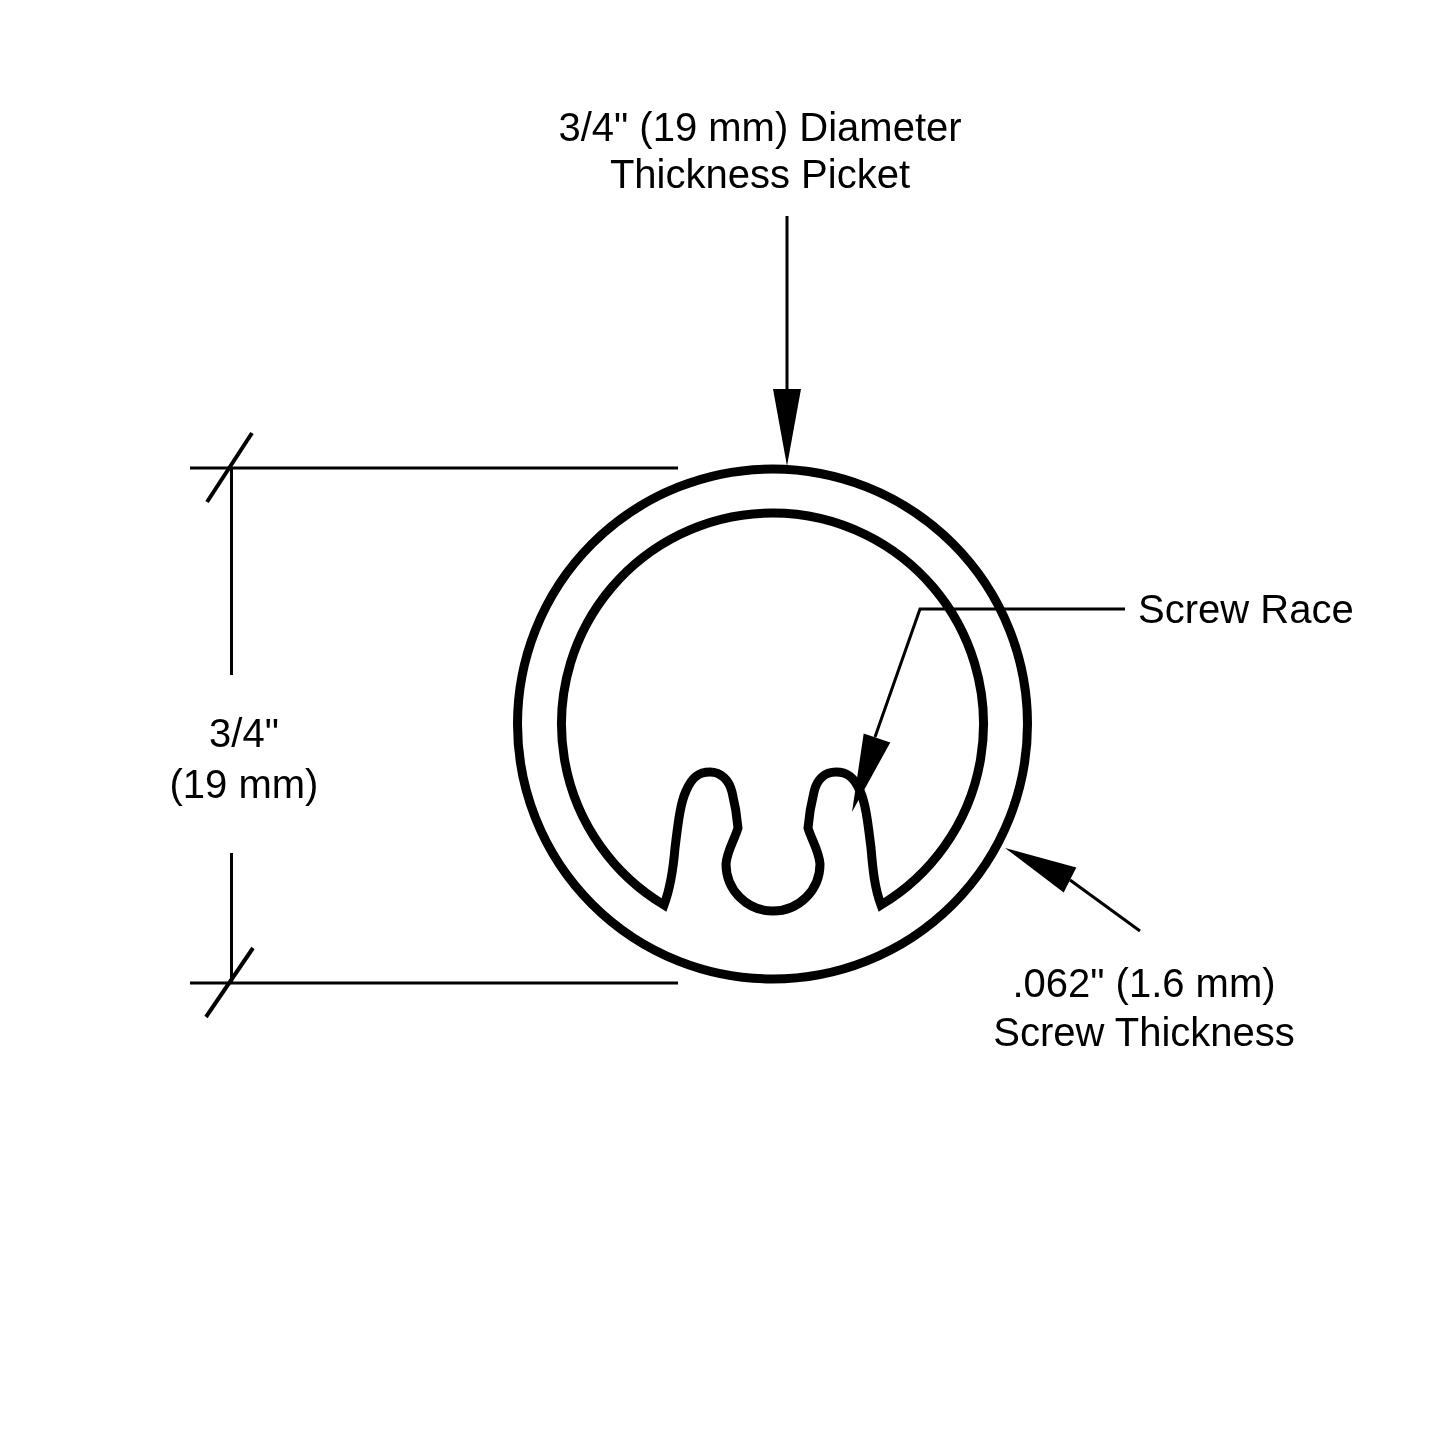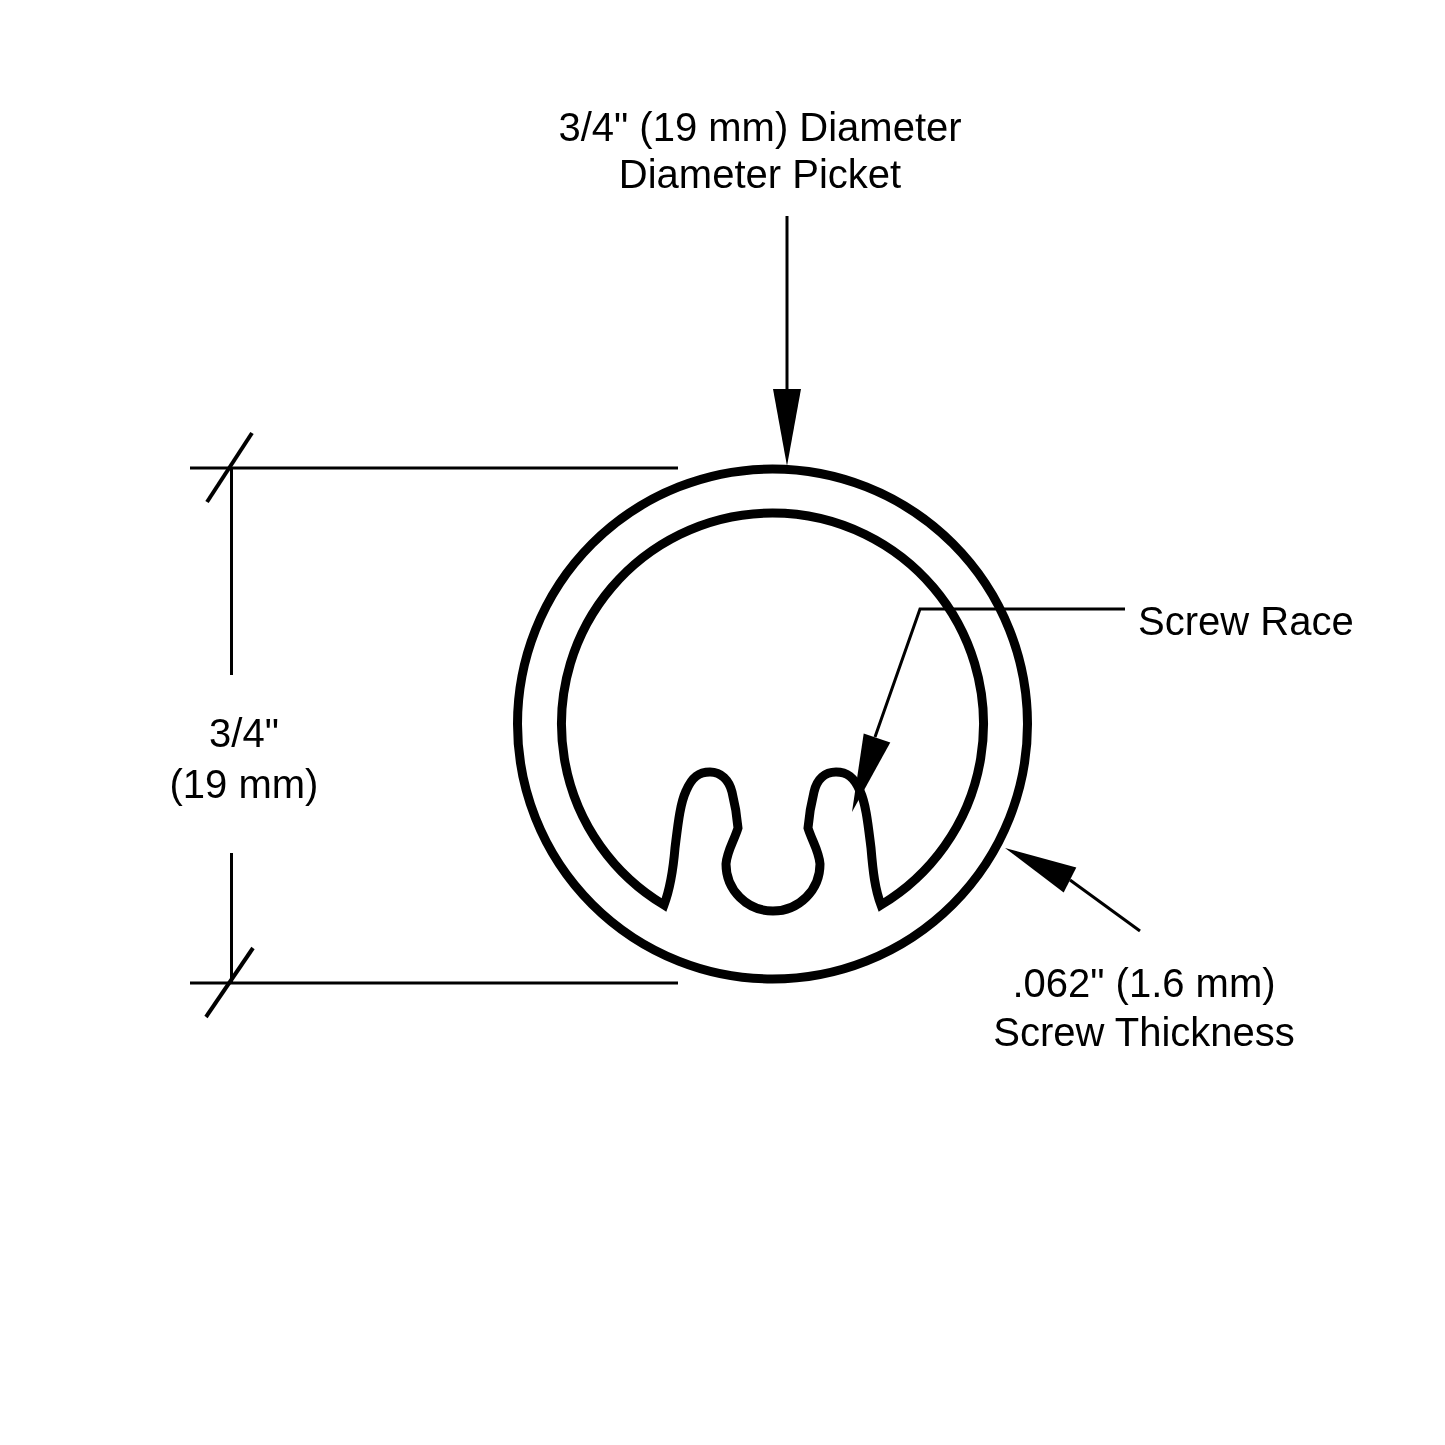--- a/index.html
+++ b/index.html
@@ -43,21 +43,21 @@
   .label {
     position: absolute;
     font-size: 40px;
     line-height: 48px;
     white-space: nowrap;
     color: var(--text-color);
   }
   .label.centered { text-align: center; }
   .label div { white-space: nowrap; }
   .title-label   { left: 410px;  top: 104px;  width: 700px; line-height: 47px; }
-  .screw-label   { left: 1138px; top: 597px; }
+  .screw-label   { left: 1138px; top: 585px; }
   .wall-label    { left: 944px;  top: 959px;  width: 400px; line-height: 49px; }
   .dim-label     { left: 94px;   top: 708px;  width: 300px; line-height: 51px; }
 </style>
 </head>
 <body>
 
 <div class="canvas">
 
   <svg class="drawing-svg" viewBox="0 0 1445 1445" aria-hidden="true">
 
@@ -101,21 +101,21 @@
       <line class="thin-line" x1="190" y1="983" x2="678" y2="983"></line>
       <line class="thin-line" x1="231.5" y1="468" x2="231.5" y2="675"></line>
       <line class="thin-line" x1="231.5" y1="853" x2="231.5" y2="983"></line>
       <line class="tick-line" x1="207" y1="502" x2="252" y2="433"></line>
       <line class="tick-line" x1="206" y1="1017" x2="253" y2="948"></line>
     </g>
   </svg>
 
   <div class="label centered title-label">
     <div>3/4" (19 mm) Diameter</div>
-    <div>Diameter Picket</div>
+    <div>Thickness Picket</div>
   </div>
 
   <div class="label screw-label">
     <div>Screw Race</div>
   </div>
 
   <div class="label centered wall-label">
     <div>.062" (1.6 mm)</div>
     <div>Screw Thickness</div>
   </div>

